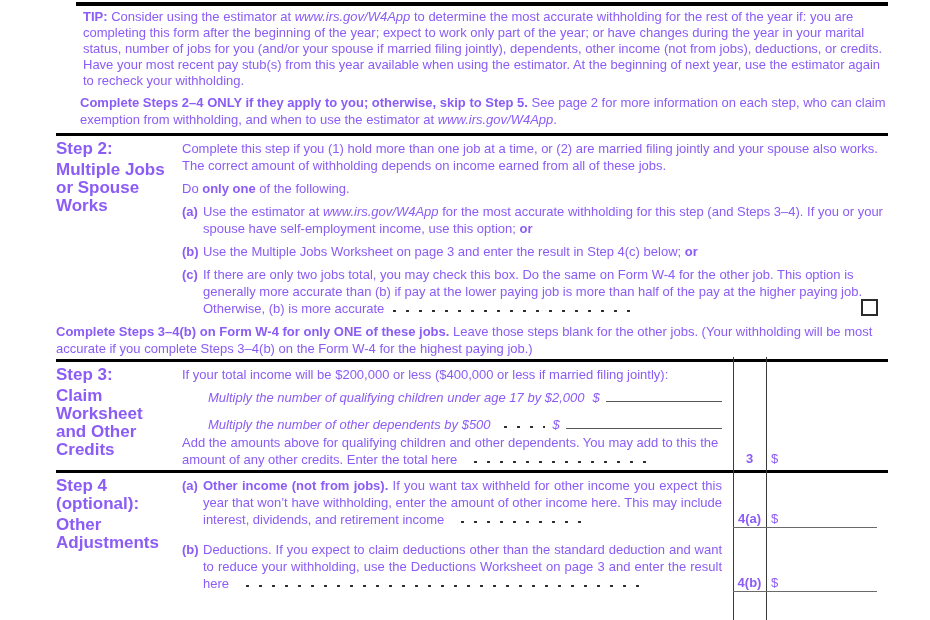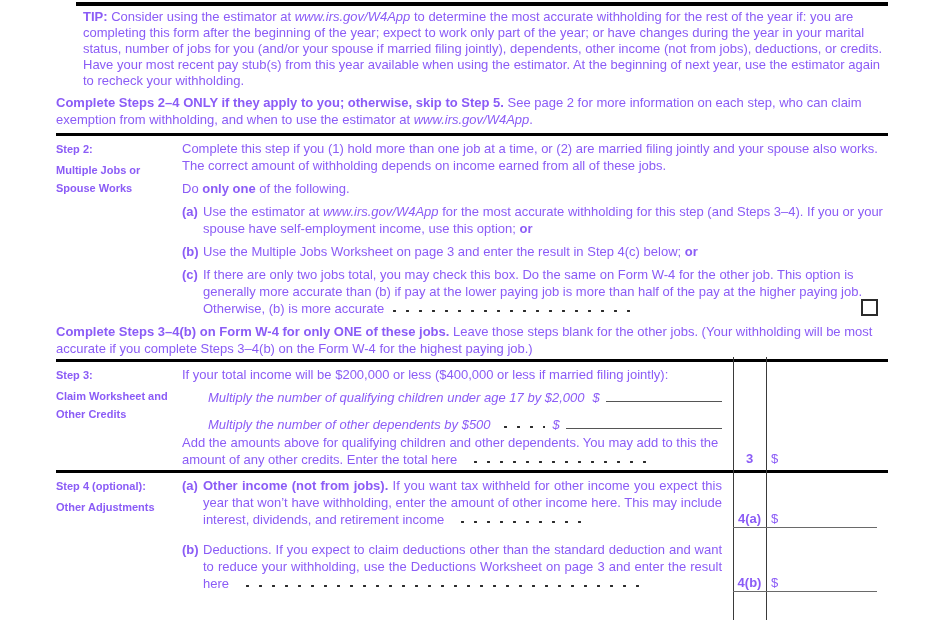--- a/index.html
+++ b/index.html
@@ -7,25 +7,25 @@
     width:930px;height:620px;overflow:hidden;box-sizing:border-box;
     background:#fff;color:#8b5cf6;
     font-family:"Liberation Sans","DejaVu Sans",sans-serif;
     font-size:13px;line-height:17px;
     padding:0 42px 0 56px;
     display:flex;flex-direction:column;
     position:relative;
   }
   .topbar{height:4px;background:#000;margin:2px 0 0 20px;}
   .tip{margin:3px 0 0 27px;line-height:16px;text-align:left;}
-  .intro{margin-top:5px;}
+  .intro{margin-top:5px;margin-left:24px;}
   .rule{height:3px;background:#000;margin-top:5px;flex:none;}
   
   .step{display:grid;grid-template-columns:126px 1fr;padding-top:4px;}
-  .step-label{font-weight:700;font-size:11px;line-height:18px;padding-right:8px;}
+  .step-label{font-weight:700;font-size:17px;line-height:18px;padding-right:8px;}
   .step-name{margin-top:3px;}
   .sbody{min-width:0;}
   .p6{margin-top:6px;}
   .p10{margin-top:10px;}
   .p4{margin-top:1px;}
   .hang{position:relative;padding-left:21px;}
   .marker{position:absolute;left:0;top:0;font-weight:700;}
   .jtext{text-align:justify;}
   
   .leader{

